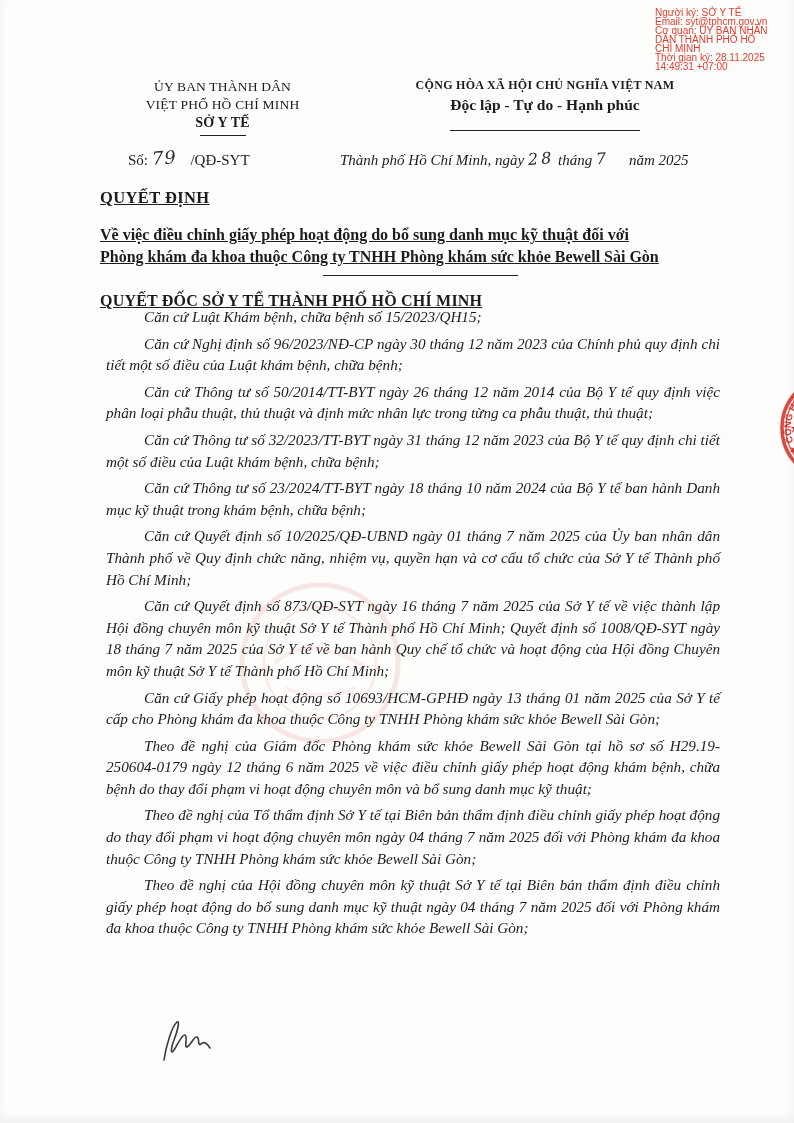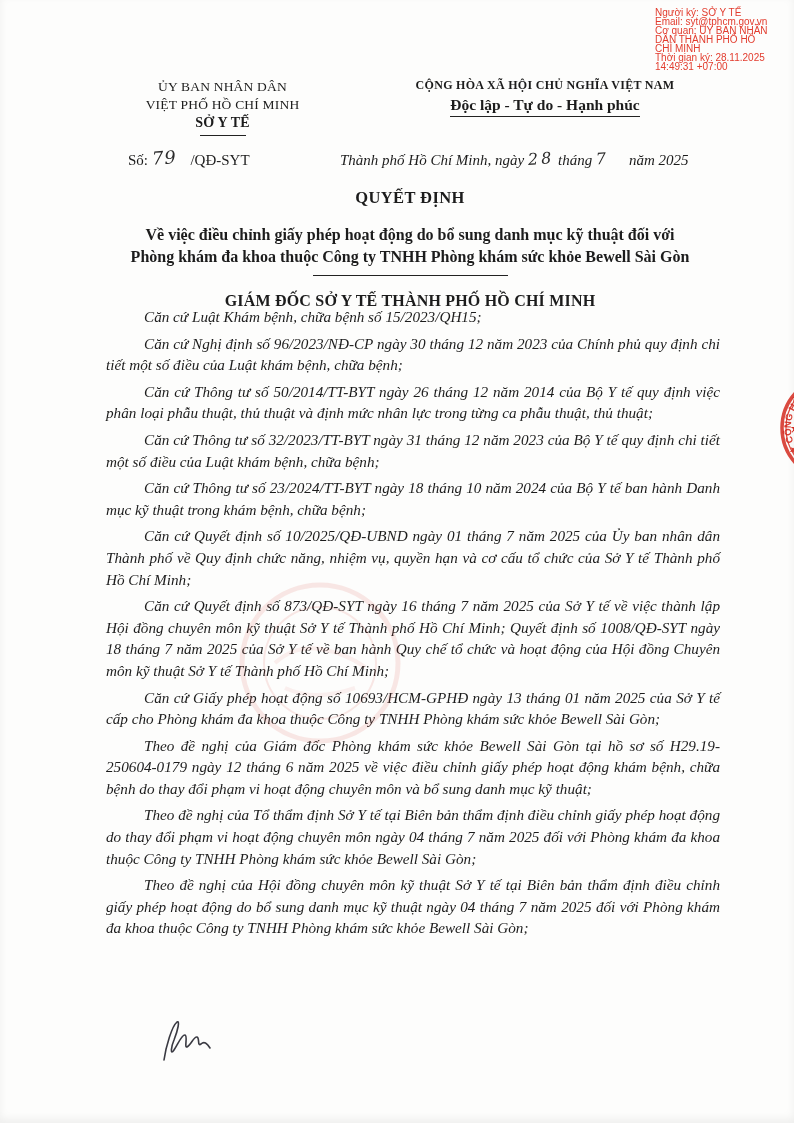--- a/index.html
+++ b/index.html
@@ -26,35 +26,35 @@
     text-align:center;font-size:13.5px;line-height:18px;letter-spacing:.2px;
   }
   .hdr-left .bold{font-weight:bold;font-size:14px;}
   .hdr-left .rule{width:46px;height:0;border-bottom:1.6px solid #222;margin:3px auto 0;}
   .hdr-right{
     position:absolute;left:345px;top:78px;width:400px;
     text-align:center;font-weight:bold;
   }
   .hdr-right .l1{font-size:12px;letter-spacing:.3px;}
   .hdr-right .l2{font-size:15.5px;margin-top:3px;display:inline-block;
-    border-bottom:1.6px solid #222;padding-bottom:2px;}
+    border-bottom:1.6px solid #222;padding-bottom:16px;}
   
   .num-row{position:absolute;left:0;top:148px;width:794px;height:26px;font-size:15px;}
   .num-left{position:absolute;left:128px;top:0;}
   .handwritten{
     display:inline-block;
     font-family:"DejaVu Serif", serif;
     font-style:italic;font-size:18px;
     transform:rotate(-4deg) translateY(-1px);
     letter-spacing:1px;color:#2b2b2b;
   }
   .hw-sm{font-size:16px;letter-spacing:3px;}
   .num-date{position:absolute;left:340px;top:2px;width:410px;font-style:italic;font-size:15px;}
   
-  .title-block{position:absolute;left:90px;top:188px;width:640px;text-align:center;}
+  .title-block{position:absolute;left:100px;top:188px;width:640px;text-align:left;text-decoration:underline;}
   .title-h{font-weight:bold;font-size:16.5px;letter-spacing:.4px;}
   .title-sub{font-weight:bold;font-size:16px;line-height:21.5px;margin-top:16px;}
   .title-rule{width:195px;height:0;border-bottom:1.5px solid #222;margin:8px auto 0;}
   .title-auth{font-weight:bold;font-size:16px;margin-top:16px;letter-spacing:.2px;}
   
   .body-text{
     position:absolute;left:106px;top:306px;width:614px;
     font-style:italic;font-size:15.2px;line-height:21.6px;
     text-align:justify;
   }
@@ -73,21 +73,21 @@
     <div>Người ký: SỞ Y TẾ</div>
     <div>Email: syt@tphcm.gov.vn</div>
     <div>Cơ quan: ỦY BAN NHÂN</div>
     <div>DÂN THÀNH PHỐ HỒ</div>
     <div>CHÍ MINH</div>
     <div>Thời gian ký: 28.11.2025</div>
     <div>14:49:31 +07:00</div>
   </div>
 
   <div class="hdr-left">
-    <div>ỦY BAN NHÂN DÂN</div>
+    <div>ỦY BAN THÀNH DÂN</div>
     <div>VIỆT PHỐ HỒ CHÍ MINH</div>
     <div class="bold">SỞ Y TẾ</div>
     <div class="rule"></div>
   </div>
 
   <div class="hdr-right">
     <div class="l1">CỘNG HÒA XÃ HỘI CHỦ NGHĨA VIỆT NAM</div>
     <div class="l2">Độc lập - Tự do - Hạnh phúc</div>
   </div>
 
@@ -106,21 +106,21 @@
     </div>
   </div>
 
   <div class="title-block">
     <div class="title-h">QUYẾT ĐỊNH</div>
     <div class="title-sub">
       <div>Về việc điều chỉnh giấy phép hoạt động do bổ sung danh mục kỹ thuật đối với</div>
       <div>Phòng khám đa khoa thuộc Công ty TNHH Phòng khám sức khỏe Bewell Sài Gòn</div>
     </div>
     <div class="title-rule"></div>
-    <div class="title-auth">GIÁM ĐỐC SỞ Y TẾ THÀNH PHỐ HỒ CHÍ MINH</div>
+    <div class="title-auth">QUYẾT ĐỐC SỞ Y TẾ THÀNH PHỐ HỒ CHÍ MINH</div>
   </div>
 
   <div class="body-text">
     <p>Căn cứ Luật Khám bệnh, chữa bệnh số 15/2023/QH15;</p>
     <p>Căn cứ Nghị định số 96/2023/NĐ-CP ngày 30 tháng 12 năm 2023 của Chính phủ quy định chi tiết một số điều của Luật khám bệnh, chữa bệnh;</p>
     <p>Căn cứ Thông tư số 50/2014/TT-BYT ngày 26 tháng 12 năm 2014 của Bộ Y tế quy định việc phân loại phẫu thuật, thủ thuật và định mức nhân lực trong từng ca phẫu thuật, thủ thuật;</p>
     <p>Căn cứ Thông tư số 32/2023/TT-BYT ngày 31 tháng 12 năm 2023 của Bộ Y tế quy định chi tiết một số điều của Luật khám bệnh, chữa bệnh;</p>
     <p>Căn cứ Thông tư số 23/2024/TT-BYT ngày 18 tháng 10 năm 2024 của Bộ Y tế ban hành Danh mục kỹ thuật trong khám bệnh, chữa bệnh;</p>
     <p>Căn cứ Quyết định số 10/2025/QĐ-UBND ngày 01 tháng 7 năm 2025 của Ủy ban nhân dân Thành phố về Quy định chức năng, nhiệm vụ, quyền hạn và cơ cấu tổ chức của Sở Y tế Thành phố Hồ Chí Minh;</p>
     <p>Căn cứ Quyết định số 873/QĐ-SYT ngày 16 tháng 7 năm 2025 của Sở Y tế về việc thành lập Hội đồng chuyên môn kỹ thuật Sở Y tế Thành phố Hồ Chí Minh; Quyết định số 1008/QĐ-SYT ngày 18 tháng 7 năm 2025 của Sở Y tế về ban hành Quy chế tổ chức và hoạt động của Hội đồng Chuyên môn kỹ thuật Sở Y tế Thành phố Hồ Chí Minh;</p>

